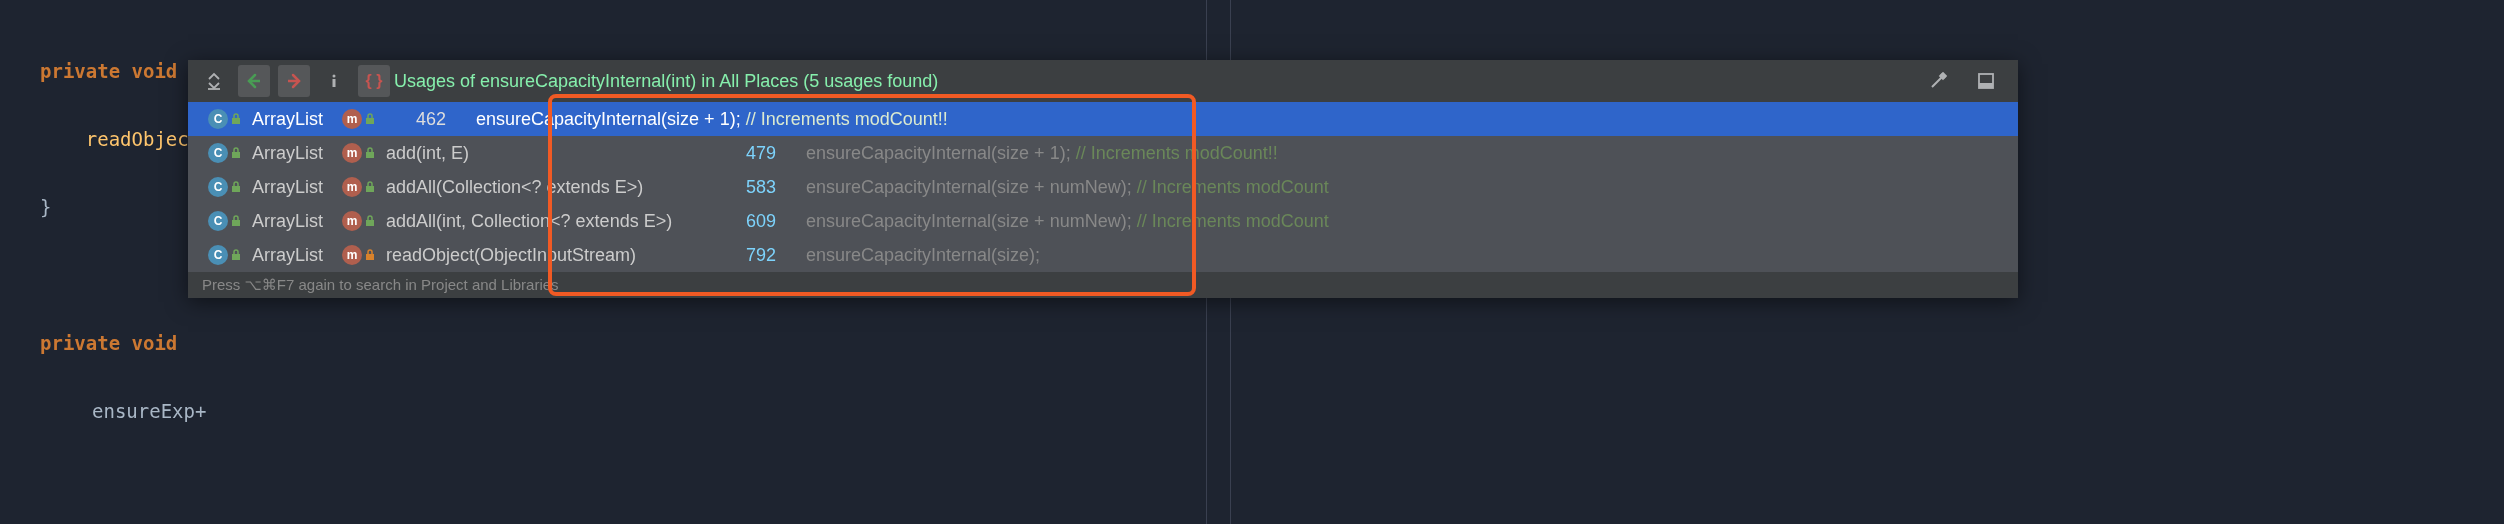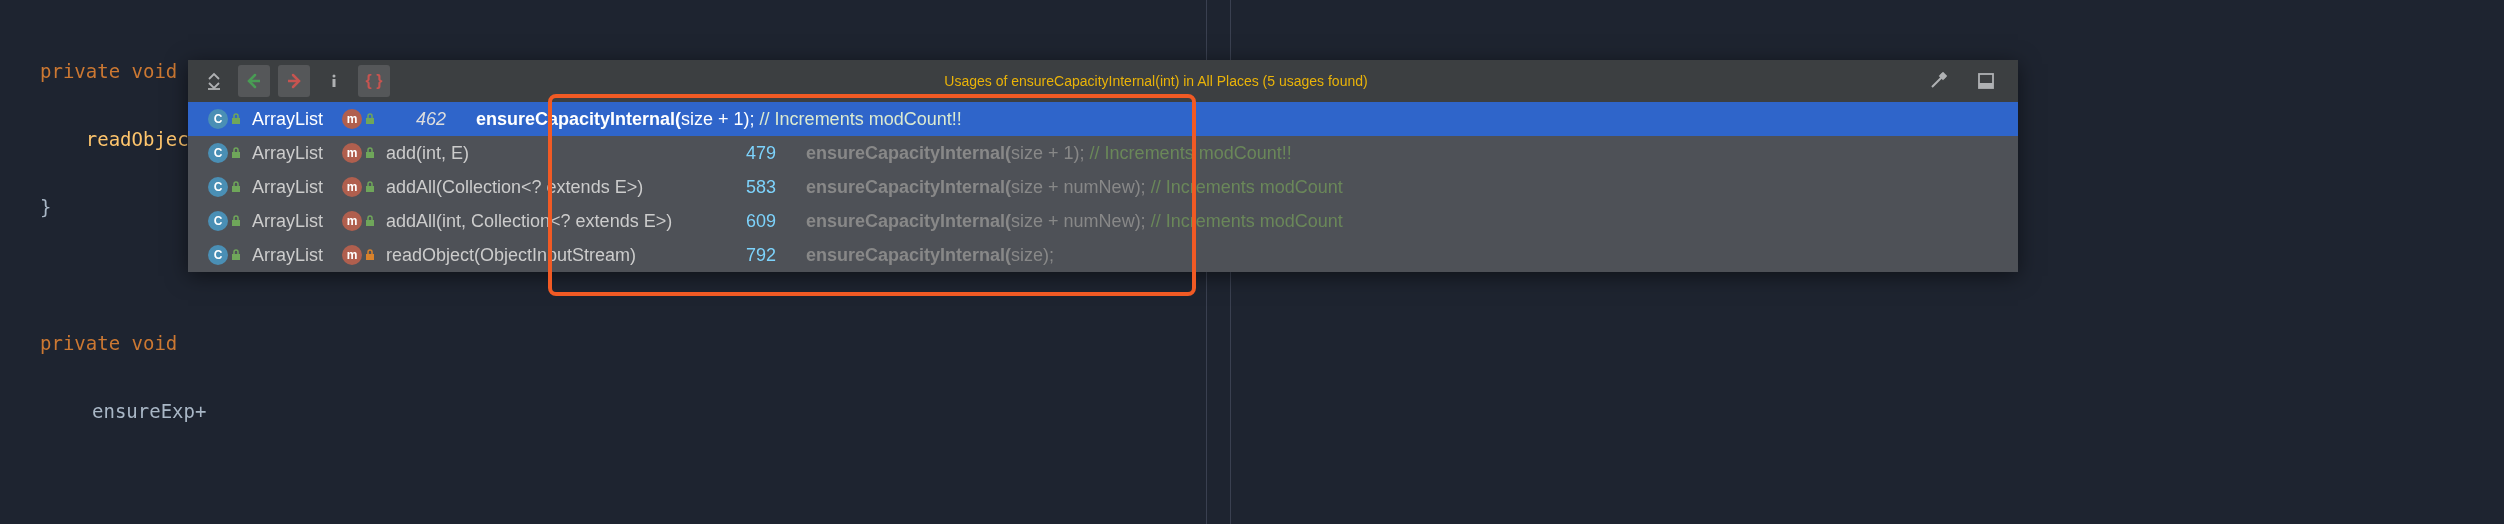--- a/index.html
+++ b/index.html
@@ -12,21 +12,21 @@
   height: 524px;
   overflow: hidden;
   position: relative;
 }
 .code-area {
   padding: 20px 40px;
   font-size: 19px;
   line-height: 34px;
   white-space: pre;
 }
-.kw { color: #cc7832; font-weight: normal; }
+.kw { color: #cc7832; font-weight: bold; }
 .method { color: #ffc66d; }
 .paren { color: #a9b7c6; }
 .param { color: #a9b7c6; }
 .id { color: #a9b7c6; }
 .indent1 { padding-left: 52px; }
 
 .popup {
   position: absolute;
   left: 188px;
   top: 60px;
@@ -49,23 +49,23 @@
   margin: 0 4px;
   display: flex;
   align-items: center;
   justify-content: center;
   color: #afb1b3;
   border-radius: 3px;
 }
 .toolbtn.active { background: #555759; }
 .popup-title {
   flex: 1;
-  text-align: center;
-  color: #eab308;
-  font-size: 14px;
+  text-align: left;
+  color: #86efac;
+  font-size: 18px;
 }
 .popup-right-icons {
   display: flex;
   gap: 8px;
   padding-right: 6px;
 }
 .popup-rows {
   background: #4e5157;
 }
 .usage-row {
@@ -122,27 +122,27 @@
   color: #ccc;
   flex: 0 0 330px;
 }
 .usage-row.selected .method-sig { color: #fff; }
 .line-num {
   color: #7dd3fc;
   width: 60px;
   text-align: right;
   margin-right: 30px;
 }
-.usage-row.selected .line-num { color: #ddd; font-style: italic; }
+.usage-row.selected .line-num { color: #ddd; }
 .code-preview {
   color: #888;
   font-family: -apple-system, BlinkMacSystemFont, 'Segoe UI', sans-serif;
 }
 .usage-row.selected .code-preview { color: #fff; }
-.code-preview .hl { font-weight: bold; margin-top: 31px; }
+.code-preview .hl { font-weight: normal; margin-top: 31px; }
 .code-preview .cmnt { color: #6a8759; }
 .usage-row.selected .code-preview .cmnt { color: #dbead0; }
 .popup-footer {
   background: #3c3f41;
   color: #888;
   font-size: 15px;
   padding: 4px 14px;
 }
 .highlight-box {
   position: absolute;
@@ -298,15 +298,16 @@
         <span class="method-badge">m</span>
         <svg class="lock-mini2" viewBox="0 0 12 12">
           <rect x="2" y="5" width="8" height="6" fill="#d9822b"></rect>
           <path d="M4 5 V3 a2 2 0 0 1 4 0 V5" stroke="#d9822b" stroke-width="1.5" fill="none"></path>
         </svg>
         <span class="method-sig">readObject(ObjectInputStream)</span>
         <span class="line-num">792</span>
         <span class="code-preview"><span class="hl">ensureCapacityInternal(</span>size);<span class="cmnt"></span></span>
       </div>
     </div>
+  <div class="popup-footer">Press ⌥⌘F7 again to search in Project and Libraries</div>
 </div>
 
 <div class="highlight-box" style="left:548px; top:94px; width:648px; height:202px;"></div>
 
 </body></html>

